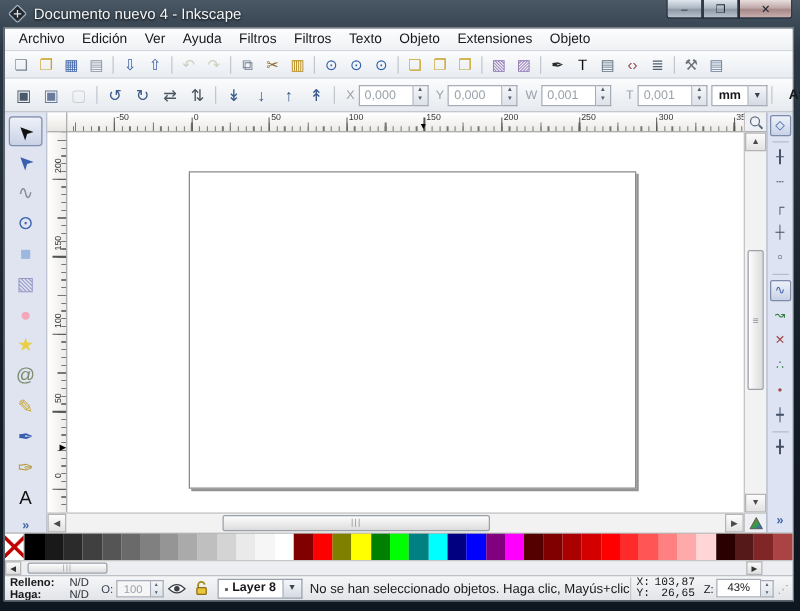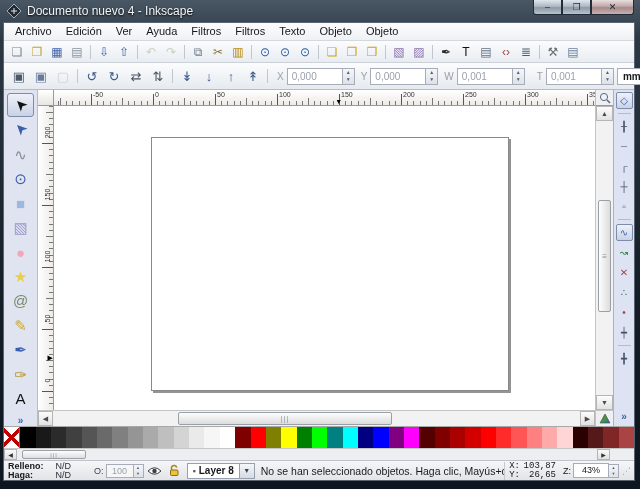--- a/index.html
+++ b/index.html
@@ -36,21 +36,21 @@
   .tbtn { width:18px; height:18px; display:flex; align-items:center; justify-content:center;
     margin:0 1px; border:1px solid transparent; border-radius:2px; }
   .ctrlbar .tbtn { width:20px; height:20px; }
   .tbtn .glyph { font-size:12px; line-height:1; display:inline-block; }
   .ctrlbar .tbtn .glyph { font-size:13px; }
   .tbtn.disabled { opacity:.4; }
   .sep-v { width:1px; height:14px; background:#c2c7ce; margin:0 3px; display:inline-block; flex:0 0 1px; }
 
   .spin-field { display:flex; align-items:center; margin-left:3px; }
   .spin-label { color:#9aa1ab; font-size:10px; margin:0 3px; }
-  .spin-box { width:56px; height:17px; background:#fff; border:1px solid #a6adb8; font-size:10px;
+  .spin-box { width:44px; height:17px; background:#fff; border:1px solid #a6adb8; font-size:10px;
     color:#9aa1ab; line-height:15px; padding-left:4px; }
   .spinner { width:12px; height:17px; border:1px solid #a6adb8; border-left:none;
     background:linear-gradient(#f4f6f9,#dde2e9); display:flex; flex-direction:column; }
   .spinner div { flex:1; font-size:5px; line-height:7px; text-align:center; color:#55606e; }
   .unit-box { width:30px; height:17px; background:#fff; border:1px solid #a6adb8; font-size:10px;
     color:#16181b; line-height:15px; padding-left:5px; font-weight:bold; }
   .unit-arrow { width:15px; height:17px; border:1px solid #a6adb8; border-left:none;
     background:linear-gradient(#f4f6f9,#d5dbe4); font-size:7px; color:#3a4450;
     display:flex; align-items:center; justify-content:center; }
   .affect { margin-left:10px; font-weight:bold; font-size:11px; color:#16181b; }
@@ -128,21 +128,21 @@
   .pal-btn { position:absolute; top:0; bottom:0; width:13px; display:flex; align-items:center; justify-content:center;
     font-size:6px; color:#333; background:linear-gradient(#fafafa,#e0e0e0); border:1px solid #b5b5b5; }
   .pal-btn.l { left:0; } .pal-btn.r { right:24px; }
   .pal-thumb { position:absolute; left:18px; top:1px; bottom:1px; width:64px;
     background:linear-gradient(#fdfdfd,#dedede); border:1px solid #9aa0a8; border-radius:2px;
     display:flex; align-items:center; justify-content:center; font-size:6px; color:#8a8f98; letter-spacing:1px; }
 
   
   .statusbar { flex:1; display:flex; align-items:center; background:linear-gradient(#f5f6f7,#e2e4e8);
     border-top:1px solid #bfc2c8; font-size:10px; padding-left:4px; overflow:hidden; }
-  .fs-block { display:grid; grid-template-columns:auto auto; column-gap:12px; row-gap:0; margin-right:23px; }
+  .fs-block { display:grid; grid-template-columns:auto auto; column-gap:12px; row-gap:0; margin-right:10px; }
   .fs-label { font-weight:bold; color:#16181b; font-size:9px; line-height:9px; }
   .fs-value { color:#2a2f38; font-size:9px; line-height:9px; }
   .o-label { color:#3a4450; font-size:9px; margin-right:2px; }
   .o-box { width:28px; height:14px; background:#f6f6f6; border:1px solid #a6adb8; font-size:9px;
     color:#9aa1ab; text-align:center; line-height:12px; }
   .mini-spin { width:10px; height:14px; border:1px solid #a6adb8; border-left:none;
     background:linear-gradient(#f4f6f9,#dde2e9); display:flex; flex-direction:column; }
   .mini-spin div { flex:1; font-size:4px; line-height:6px; text-align:center; color:#55606e; }
   .sb-icon { margin:0 3px; display:flex; align-items:center; }
   .layer-combo { display:flex; align-items:center; margin-left:3px; }
@@ -184,20 +184,21 @@
 
     <div class="menubar" id="menubar">
         <div class="menu-item">Archivo</div>
         <div class="menu-item">Edición</div>
         <div class="menu-item">Ver</div>
         <div class="menu-item">Ayuda</div>
         <div class="menu-item">Filtros</div>
         <div class="menu-item">Filtros</div>
         <div class="menu-item">Texto</div>
         <div class="menu-item">Objeto</div>
+        <div class="menu-item">Extensiones</div>
         <div class="menu-item">Objeto</div>
       </div>
 
     <div class="cmdbar" id="cmdbar">
         <div class="tbtn">
           <span class="glyph" style="color: rgb(122, 134, 148);">❏</span>
         </div>
         <div class="tbtn">
           <span class="glyph" style="color: rgb(201, 162, 39);">❐</span>
         </div>

